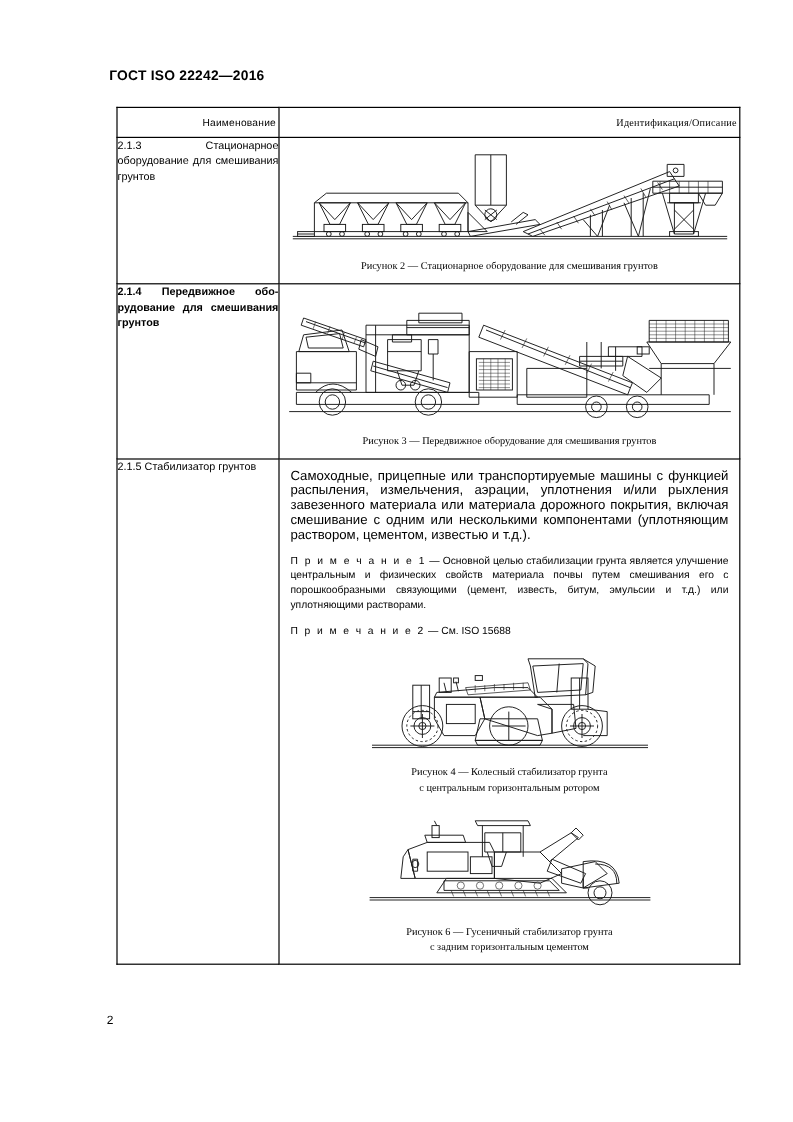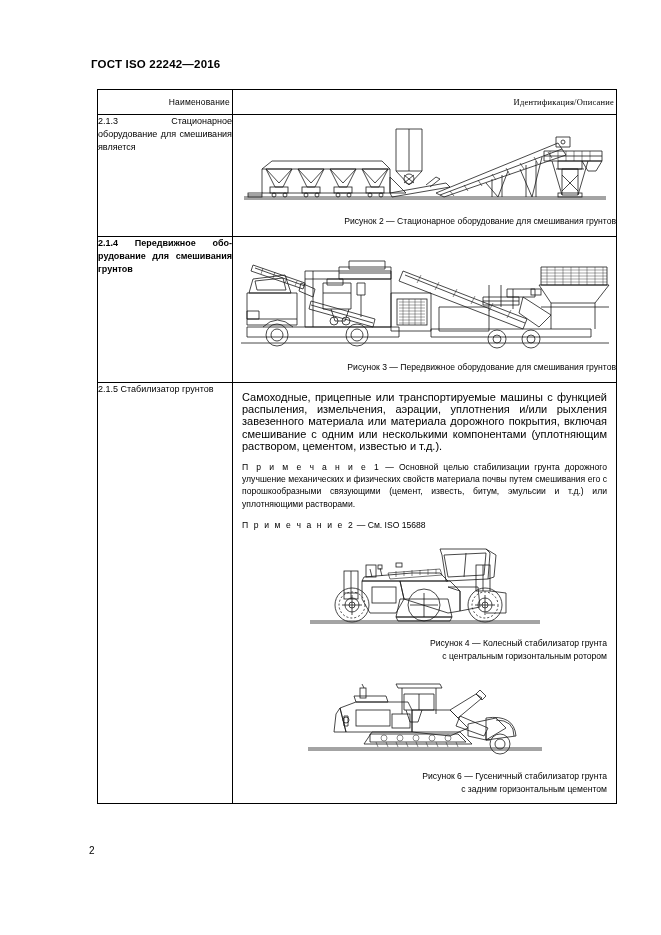--- a/index.html
+++ b/index.html
@@ -83,22 +83,23 @@
     line-height: 12.2px;
     text-align: justify;
     margin-top: 9px;
   }
   .note .lbl {
     letter-spacing: 1.6px;
   }
   .figcaption {
     font-size: 8.6px;
     line-height: 12px;
-    text-align: right;
+    text-align: center;
     margin-top: 8px;
+    font-family: Liberation Serif, serif;
   }
   .figwrap {
     text-align: center;
   }
   svg { display: block; }
   .fig-center { margin: 0 auto; }
 
   .r1-figure { padding-top: 12px; padding-bottom: 2px; }
   .r2-figure { padding-top: 6px; padding-bottom: 2px; }
   .cap-block { padding-bottom: 9px; }
@@ -113,21 +114,21 @@
   <table class="spec">
     <thead>
       <tr>
         <th class="col-name">Наименование</th>
         <th class="col-desc">Идентификация/Описание</th>
       </tr>
     </thead>
     <tbody>
 
       <tr>
-        <td class="cell-name">2.1.3  Стационарное оборудование для смешивания является</td>
+        <td class="cell-name">2.1.3  Стационарное оборудование для смешивания грунтов</td>
         <td class="cell-desc">
           <div class="r1-figure figwrap">
             <svg class="fig-center" width="370" height="78" viewBox="0 0 370 78" fill="none" stroke="#1a1a1a" stroke-width="0.8">
 
               <line x1="4" y1="70" x2="366" y2="70"></line>
               <line x1="4" y1="72" x2="366" y2="72"></line>
 
               <path d="M22 42 L150 42 L150 66 L22 66 Z"></path>
               <path d="M22 42 L32 34 L142 34 L150 42"></path>
 
@@ -342,21 +343,21 @@
           </div>
         </td>
       </tr>
 
       <tr>
         <td class="cell-name">2.1.5  Стабилизатор грунтов</td>
         <td class="cell-desc">
           <div class="desc-inner">
             <p class="body-text">Самоходные, прицепные или транспортируемые машины с функцией распыления, измельчения, аэрации, уплотнения и/или рыхления завезенного материала или материала дорожного покрытия, включая смешивание с одним или несколькими компонентами (уплотняющим раствором, цементом, известью и т.д.).</p>
 
-            <p class="note"><span class="lbl">П р и м е ч а н и е  1</span><span> — </span><span>Основной целью стабилизации грунта дорожного улучшение механических и физических свойств материала почвы путем смешивания его с порошкообразными связующими (цемент, известь, битум, эмульсии и т.д.) или уплотняющими растворами.</span></p>
+            <p class="note"><span class="lbl">П р и м е ч а н и е  1</span><span> — </span><span>Основной целью стабилизации грунта является улучшение центральным и физических свойств материала почвы путем смешивания его с порошкообразными связующими (цемент, известь, битум, эмульсии и т.д.) или уплотняющими растворами.</span></p>
 
             <p class="note"><span class="lbl">П р и м е ч а н и е  2</span><span> — </span><span>См. ISO 15688</span></p>
 
             <div class="figwrap" style="margin-top:16px;">
               <svg class="fig-center" width="250" height="82" viewBox="0 0 250 82" fill="none" stroke="#1a1a1a" stroke-width="0.8">
                 <line x1="10" y1="74" x2="240" y2="74"></line>
                 <line x1="10" y1="76" x2="240" y2="76"></line>
 
                 <circle cx="52" cy="58" r="17"></circle>
                 <circle cx="52" cy="58" r="13" stroke-dasharray="2 2"></circle>

